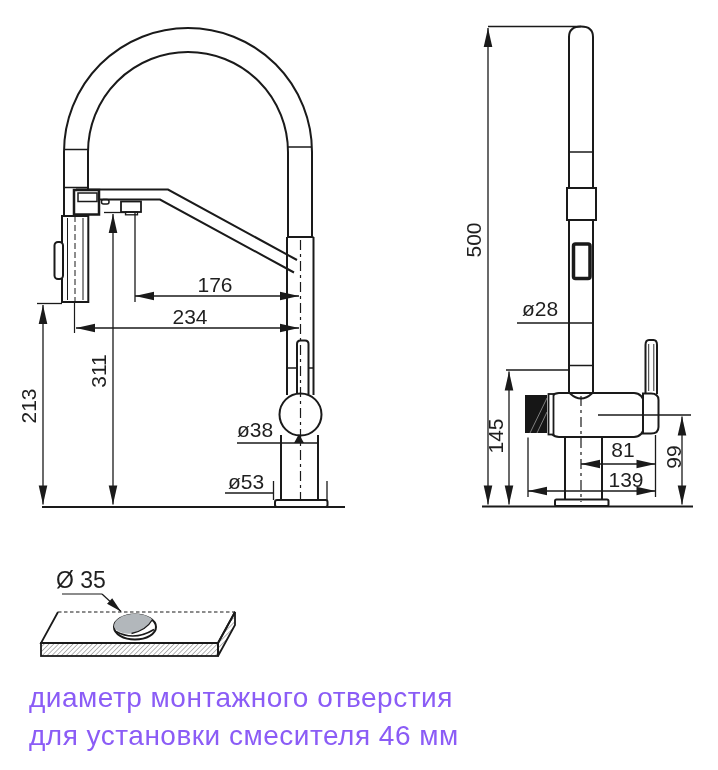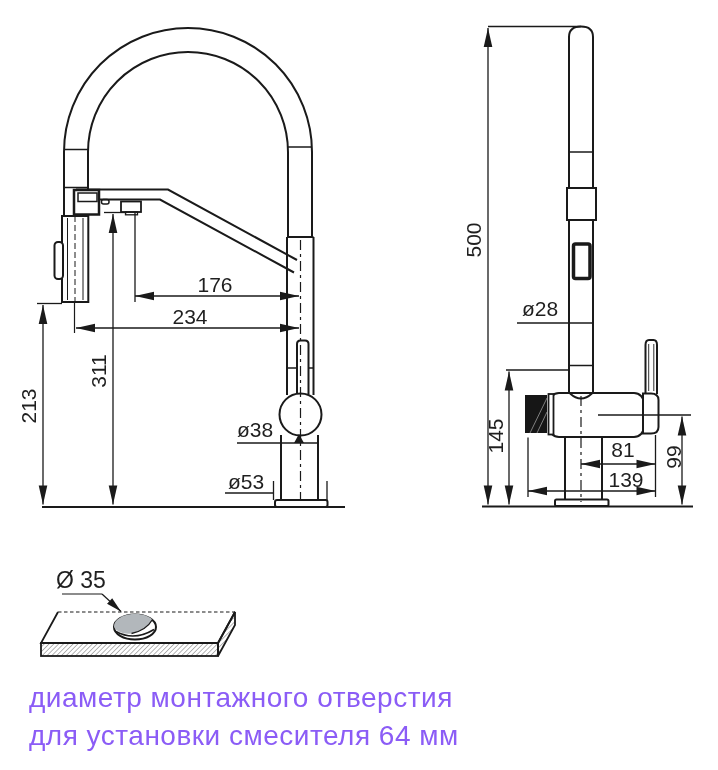--- a/index.html
+++ b/index.html
@@ -162,15 +162,15 @@
     <path d="M152.5,619.5 C148.5,626.5 141,631.5 131.5,633.5" stroke-width="1.3"></path>
     <path d="M116,631.5 Q134,641.5 154,629.5" stroke-width="1.6"></path>
     <line x1="62" y1="594" x2="102" y2="594" stroke-width="1.2"></line>
     <line x1="102" y1="594" x2="121" y2="611.5" stroke-width="1.2" marker-end="url(#arrE)"></line>
   </g>
   <text class="hole-label" x="56" y="588">Ø 35</text>
 </svg>
 
 <div class="caption">
   <div>диаметр монтажного отверстия</div>
-  <div>для установки смесителя 64 мм</div>
+  <div>для установки смесителя 46 мм</div>
 </div>
 </div>
 
 </body></html>

